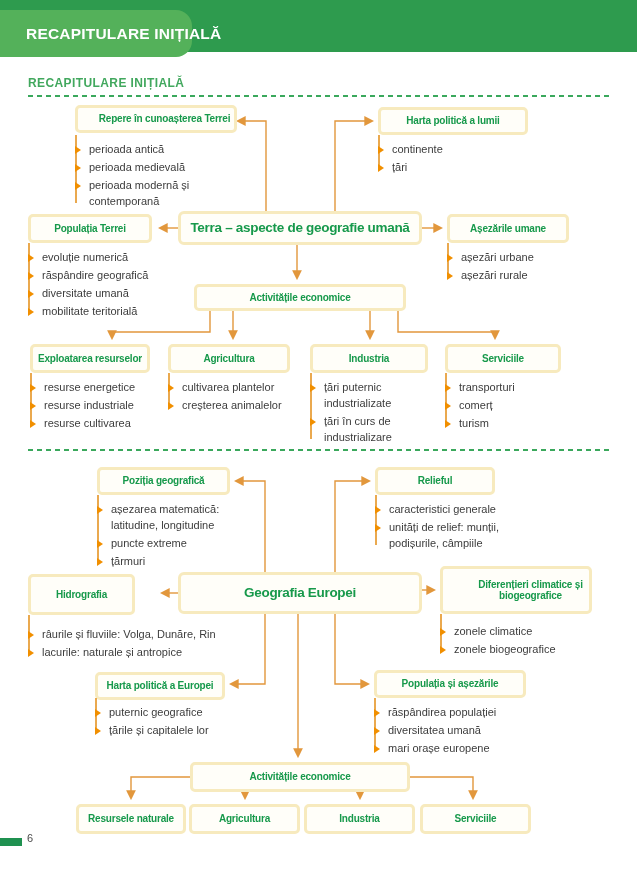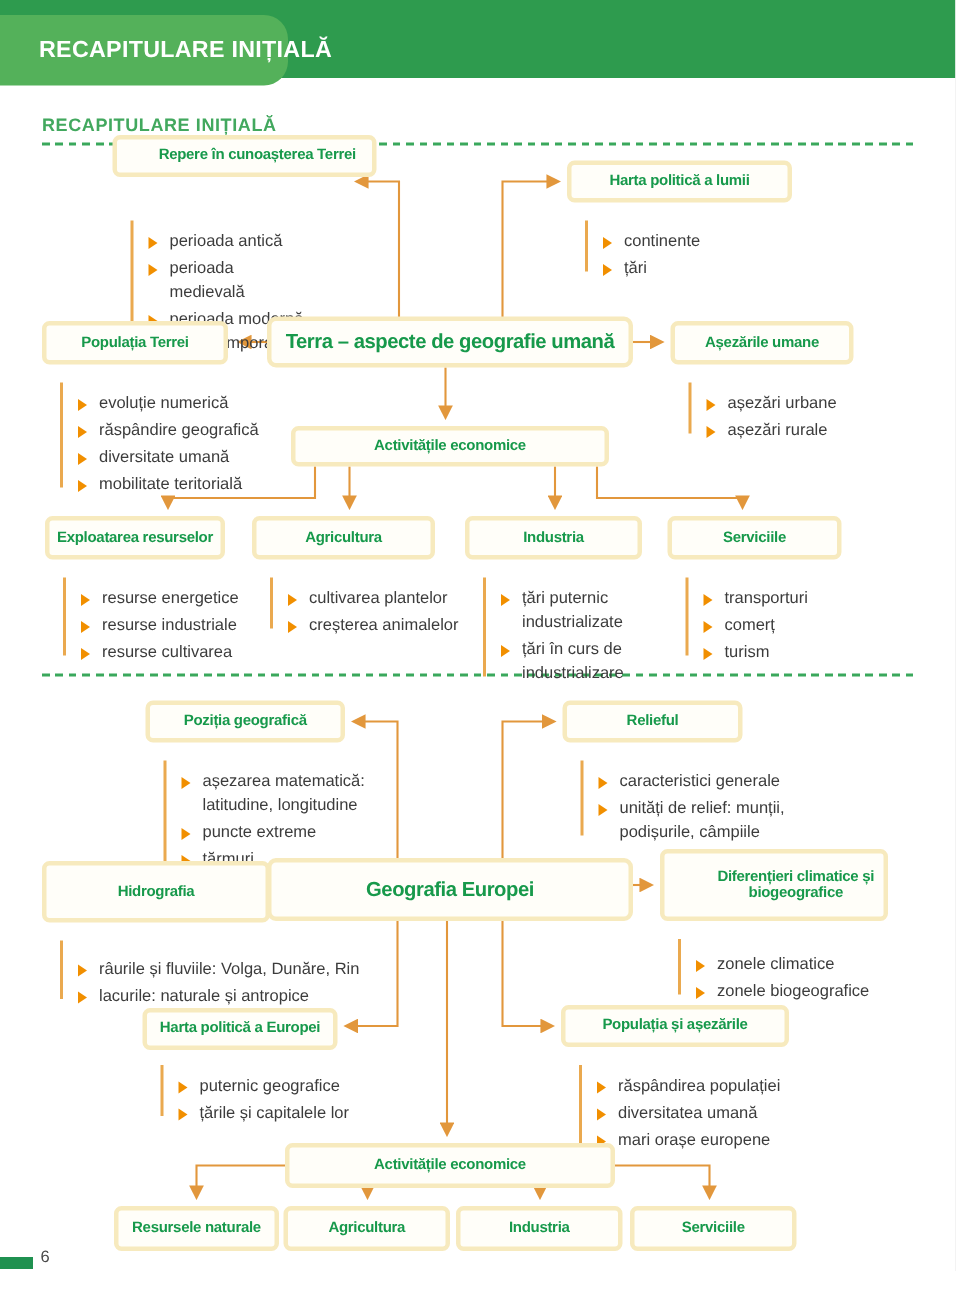--- a/index.html
+++ b/index.html
@@ -27,21 +27,21 @@
   .box{
     position:absolute;background:#fffef9;border:3px solid #f7eabe;border-radius:5px;
     display:flex;align-items:center;justify-content:center;text-align:center;
     color:#17994b;font-weight:bold;font-size:10px;letter-spacing:-.2px;line-height:1.15;
     box-sizing:border-box;padding:1px 3px;white-space:nowrap;
   }
   .box.wrap{white-space:normal;}
   .box.big{font-size:13.5px;letter-spacing:-.3px;border-radius:6px;}
   
   .items{
-    position:absolute;margin:12px;padding:6px 0 0 12px;list-style:none;
+    position:absolute;margin:0;padding:6px 0 0 0;list-style:none;
     font-size:11px;color:#3c3c3c;line-height:1.45;box-sizing:border-box;
   }
   .items::before{
     content:"";position:absolute;left:0;top:0;bottom:8px;width:2px;background:#eaa94f;
   }
   .items li{position:relative;padding:1px 0 1px 14px;}
   .items li::before{
     content:"";position:absolute;left:0;top:5px;width:0;height:0;
     border-left:6px solid #f18f00;border-top:4px solid transparent;border-bottom:4px solid transparent;
   }
@@ -89,21 +89,21 @@
       <path d="M265,614 L265,684 L231,684" marker-end="url(#ar)"></path>
       <path d="M335,614 L335,684 L368,684" marker-end="url(#ar)"></path>
       <path d="M298,614 L298,756" marker-end="url(#ar)"></path>
       <path d="M190,777 L131,777 L131,798" marker-end="url(#ar)"></path>
       <path d="M245,792 L245,798" marker-end="url(#ar)"></path>
       <path d="M360,792 L360,798" marker-end="url(#ar)"></path>
       <path d="M410,777 L473,777 L473,798" marker-end="url(#ar)"></path>
     </g>
   </svg>
 
-  <div class="box" style="left:75px;top:90px;width:176px;height:28px;padding-left:20px;">
+  <div class="box" style="left:75px;top:105px;width:162px;height:28px;padding-left:20px;">
     <span>Repere în cunoașterea Terrei</span>
   </div>
   <ul class="items" style="left:75px;top:135px;width:118px;">
     <li>perioada antică</li>
     <li>perioada medievală</li>
     <li>perioada modernă și contemporană</li>
   </ul>
 
   <div class="box" style="left:378px;top:107px;width:150px;height:28px;">
     <span>Harta politică a lumii</span>
@@ -183,21 +183,21 @@
   </ul>
 
   <div class="box" style="left:375px;top:467px;width:120px;height:28px;">
     <span>Relieful</span>
   </div>
   <ul class="items" style="left:375px;top:495px;width:155px;">
     <li>caracteristici generale</li>
     <li>unități de relief: munții, podișurile, câmpiile</li>
   </ul>
 
-  <div class="box" style="left:28px;top:574px;width:152px;height:41px;">
+  <div class="box" style="left:28px;top:574px;width:107px;height:41px;">
     <span>Hidrografia</span>
   </div>
   <ul class="items" style="left:28px;top:615px;width:290px;padding-top:11px;">
     <li>râurile și fluviile: Volga, Dunăre, Rin</li>
     <li>lacurile: naturale și antropice</li>
   </ul>
 
   <div class="box big" style="left:178px;top:572px;width:244px;height:42px;">
     <span>Geografia Europei</span>
   </div>

